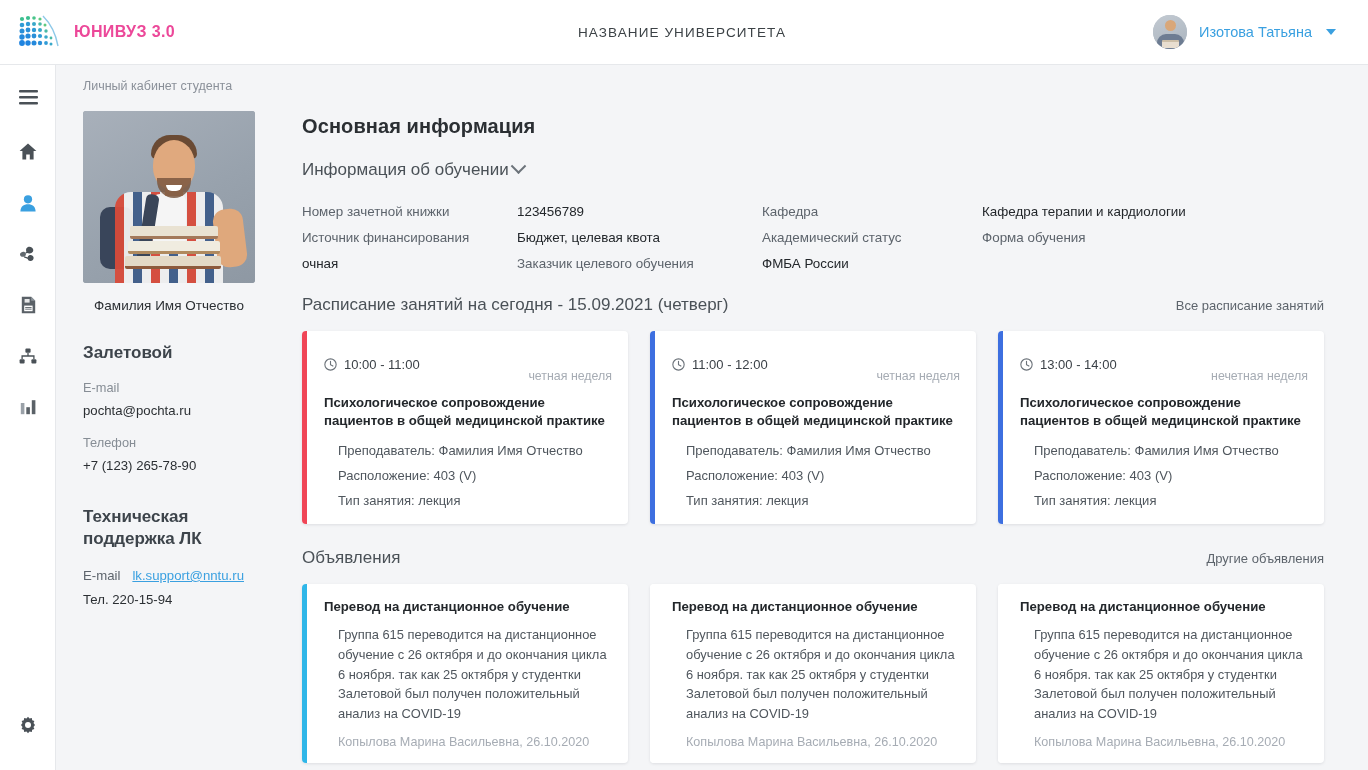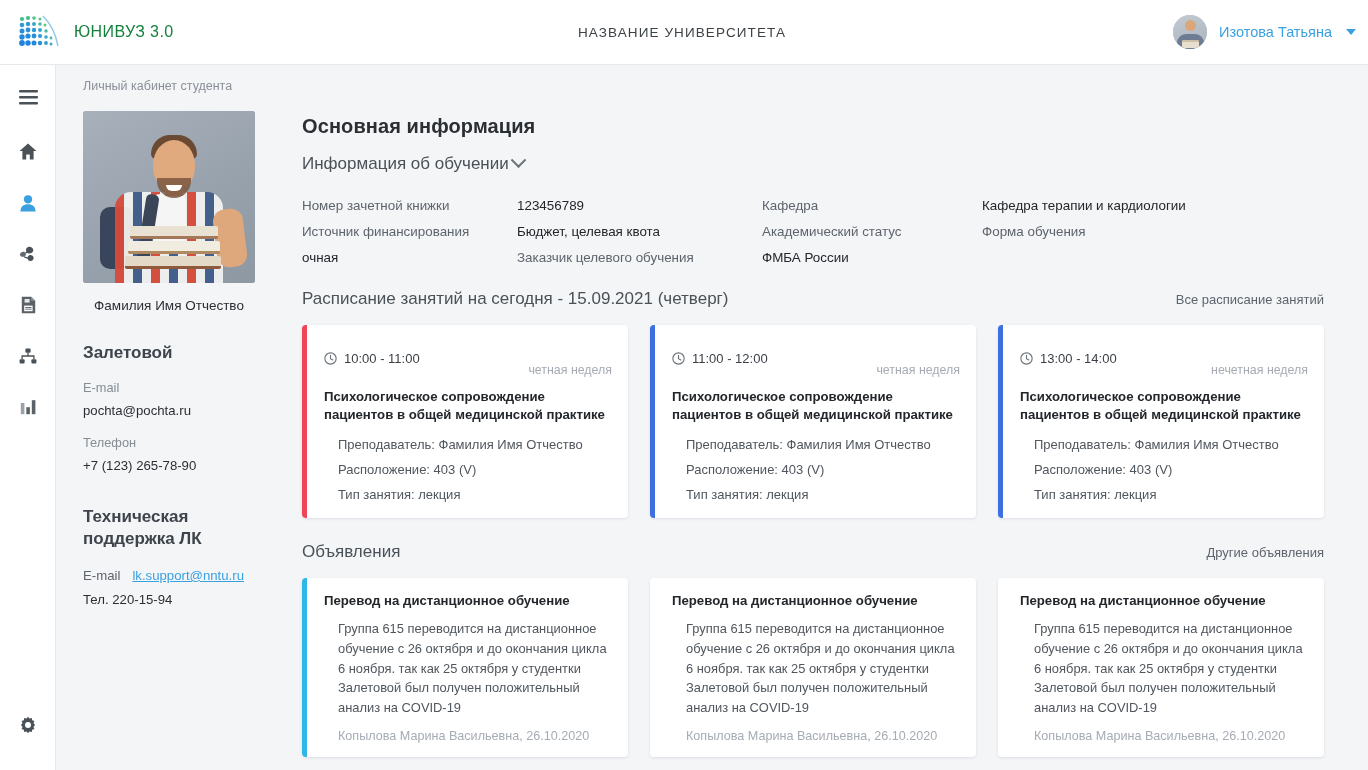--- a/index.html
+++ b/index.html
@@ -24,31 +24,31 @@
   .topbar {
     position: absolute; top: 0; left: 0;
     width: 1368px; height: 65px;
     background: #ffffff;
     border-bottom: 1px solid #e6e8eb;
     display: flex; align-items: center;
   }
   .brand { display: flex; align-items: center; gap: 14px; padding-left: 18px; width: 420px; }
   .logo-mark { width: 42px; height: 34px; display: block; }
   .brand-name {
-    font-size: 16px; font-weight: 400; letter-spacing: .4px; color: #15803d;
+    font-size: 16px; font-weight: 700; letter-spacing: .4px; color: #ec4899;
   }
   .univ-title {
     position: absolute; left: 0; right: 4px; top: 0; height: 65px;
     display: flex; align-items: center; justify-content: center;
     font-size: 13.5px; letter-spacing: 1.1px; color: #3c4246; font-weight: 400;
     pointer-events: none;
   }
   .user-box {
     margin-left: auto; display: flex; align-items: center; gap: 12px;
-    padding-right: 12px; position: relative; z-index: 3;
+    padding-right: 32px; position: relative; z-index: 3;
   }
   .avatar {
     width: 34px; height: 34px; border-radius: 50%;
     overflow: hidden; position: relative;
     background: #b9c2cc; flex: none;
   }
   .avatar .av-bg { position:absolute; inset:0; background: linear-gradient(160deg,#c3cad2 0%,#a9b3bd 100%); }
   .avatar .av-head { position:absolute; left:50%; top:16%; width:11px; height:11px; margin-left:-5.5px;
     border-radius:50%; background:#d9a779; }
   .avatar .av-body { position:absolute; left:50%; bottom:-4px; width:27px; height:19px; margin-left:-13.5px;
@@ -130,21 +130,21 @@
   .inline-row .lnk { color: #3aa0e0; text-decoration: underline; margin-left: 12px; }
   .tel-row { font-size: 13.2px; color: #2b2f33; margin-top: 9px; }
 
   
   .main {
     position: absolute; top: 65px; left: 282px;
     width: 1086px; height: 705px;
     padding: 50px 44px 0 20px;
   }
   .h1 { font-size: 20px; font-weight: 700; color: #2b2f33; letter-spacing: .1px; }
-  .h2-row { display: flex; align-items: center; gap: 4px; margin-top: 16px; cursor: pointer; }
+  .h2-row { display: flex; align-items: center; gap: 4px; margin-top: 22px; cursor: pointer; }
   .h2 { font-size: 17px; color: #4a5157; font-weight: 400; }
   .chev { width: 11px; height: 11px; border-right: 2px solid #6c737a; border-bottom: 2px solid #6c737a;
     transform: rotate(45deg) translate(-3px,-3px); }
 
   .info-grid {
     display: grid;
     grid-template-columns: 215px 245px 220px auto;
     row-gap: 11px;
     margin-top: 24px;
     font-size: 13.4px;

